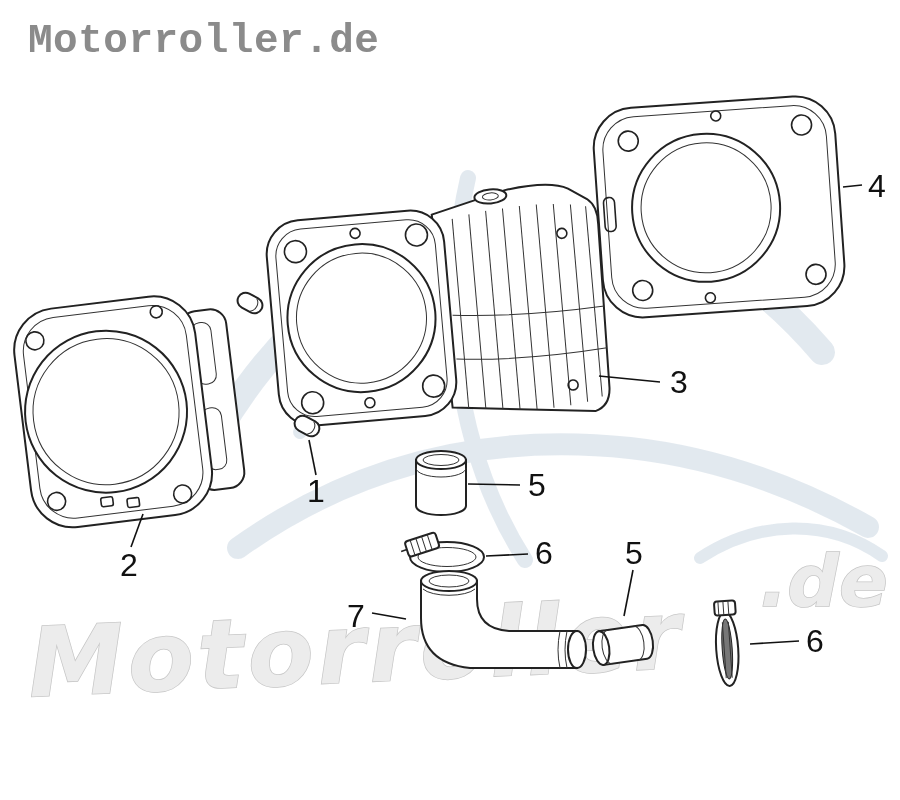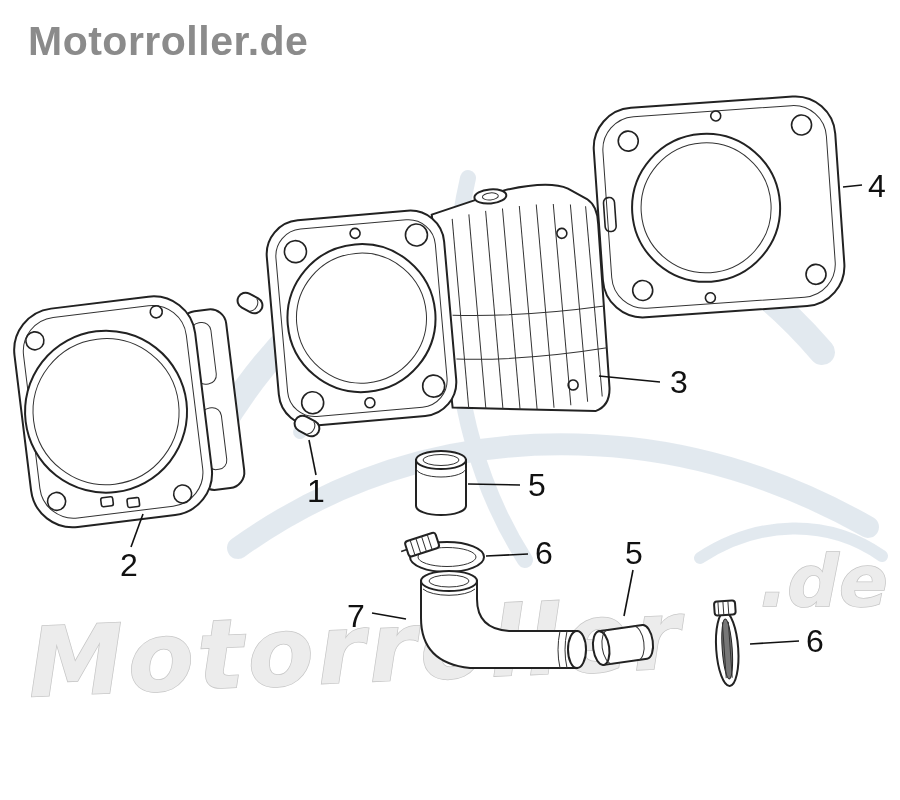--- a/index.html
+++ b/index.html
@@ -12,21 +12,21 @@
     font-family: "Liberation Sans", sans-serif;
   }
   .logo {
     position: absolute;
     left: 28px;
     top: 18px;
     font-size: 41px;
     font-weight: bold;
     color: #8b8b8b;
     letter-spacing: 0.5px;
-    font-family: Liberation Sans, sans-serif;
+    font-family: Liberation Mono, monospace;
   }
   svg.canvas { position: absolute; left: 0; top: 0; }
   .wm-main {
     font-family: "DejaVu Sans", sans-serif;
     font-style: italic;
     font-weight: bold;
     paint-order: stroke fill;
   }
   .part-label {
     font-family: "Liberation Sans", sans-serif;

